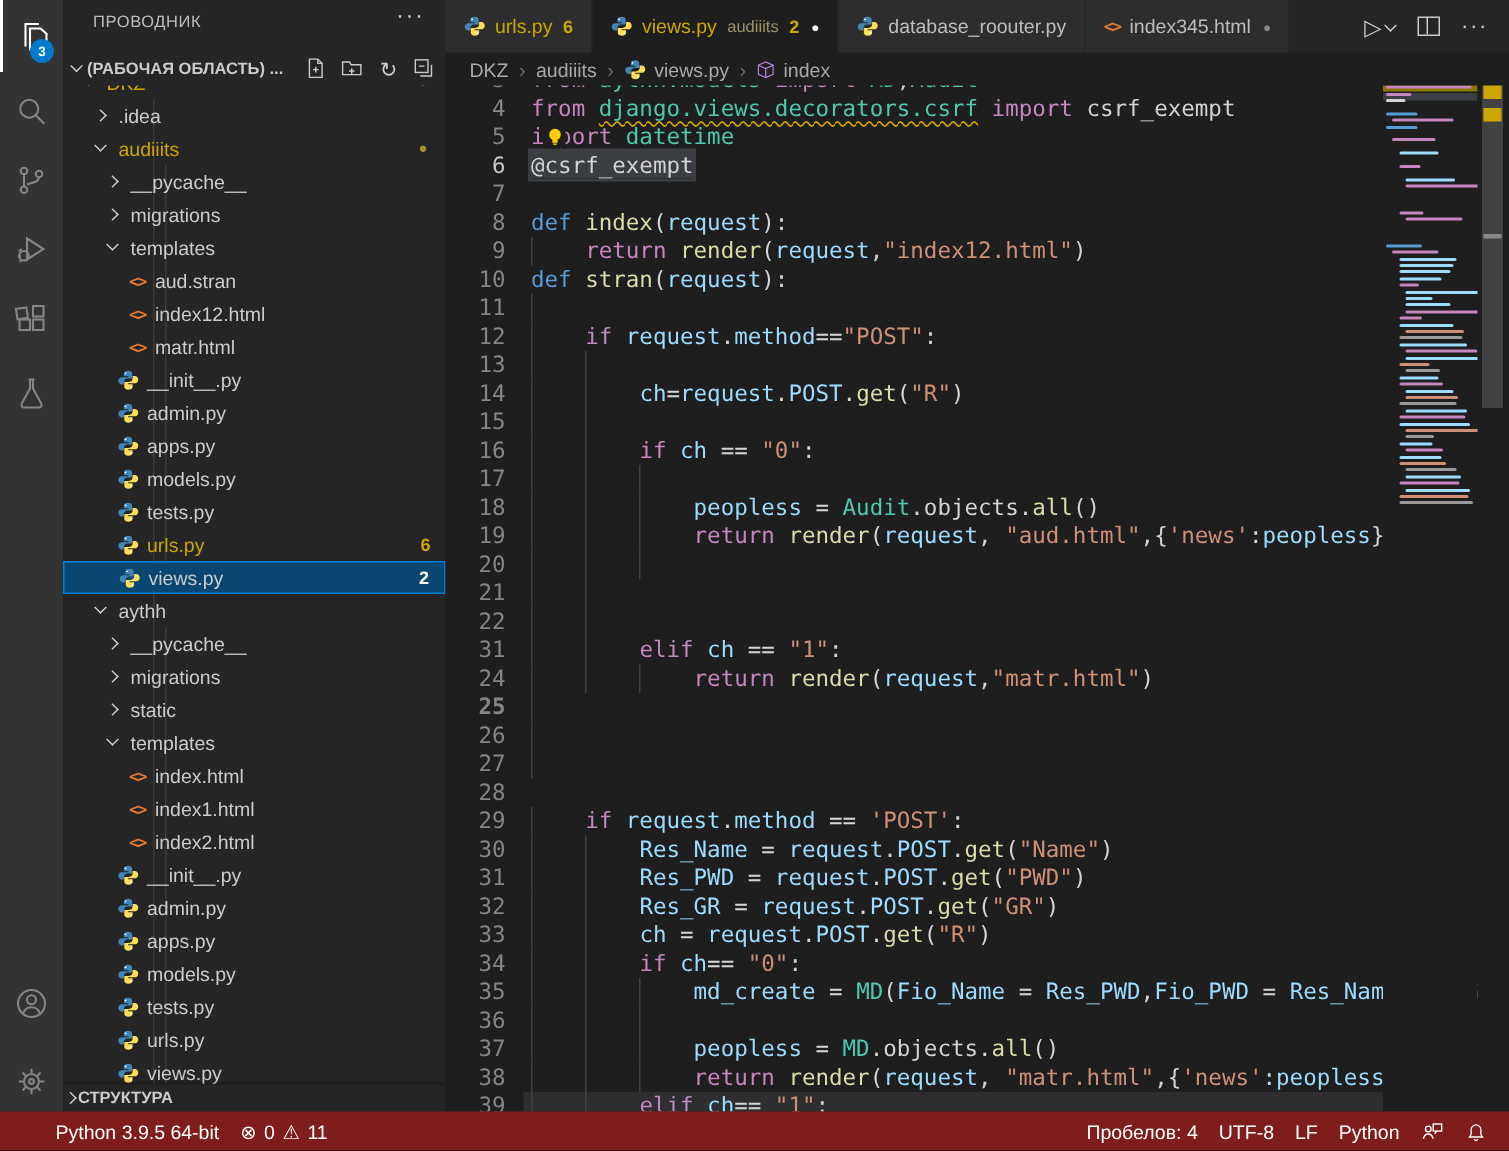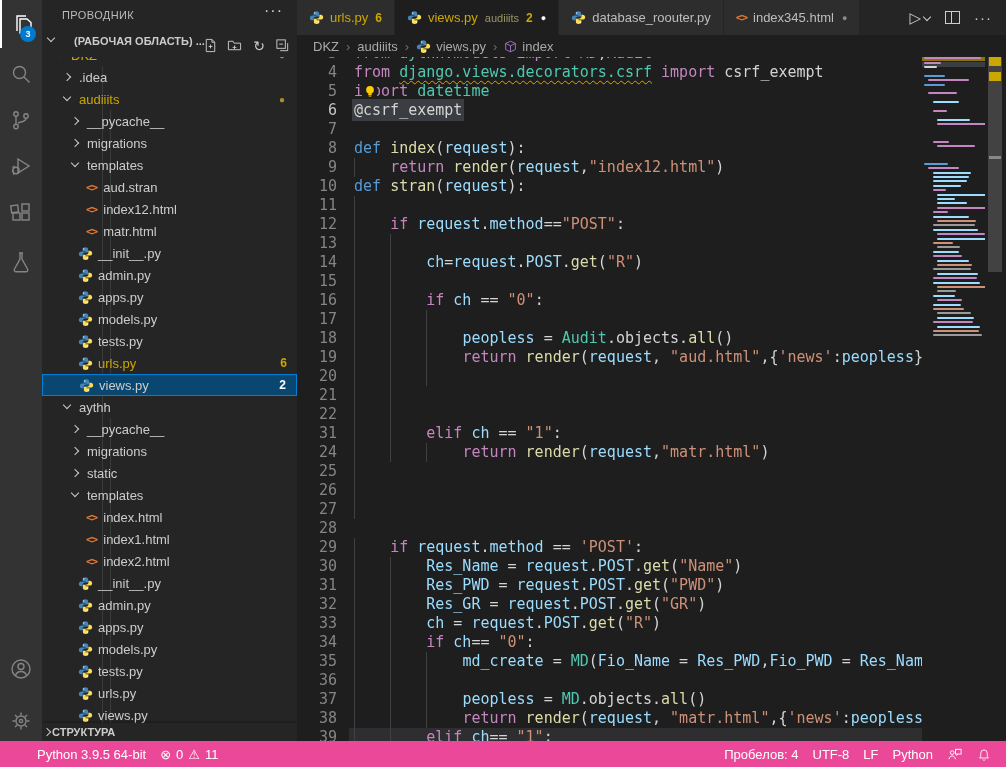--- a/index.html
+++ b/index.html
@@ -15,21 +15,21 @@
   .act-item.active svg{stroke:#ffffff;}
   .act-item svg{stroke:#858585;fill:none;stroke-width:1.4;}
   #explorer-badge{position:absolute;left:20px;top:26px;width:16px;height:16px;border-radius:50%;
      background:#007acc;color:#fff;font-size:9px;font-weight:bold;display:flex;align-items:center;justify-content:center;}
 
   
   #sidebar{left:42px;top:0;width:255px;height:741px;background:#252526;overflow:hidden;}
   #sidebar-title{position:absolute;left:20px;top:9px;font-size:11px;color:#bbbbbb;letter-spacing:.4px;}
   #sidebar-more{position:absolute;right:14px;top:2px;font-size:16px;color:#cccccc;cursor:pointer;letter-spacing:1px;}
   #section-header{position:absolute;left:0;top:35px;width:255px;height:22px;background:#252526;z-index:4;
-     display:flex;font-size:11px;font-weight:bold;color:#cccccc;gap:16px;}
+     display:flex;align-items:center;font-size:11px;font-weight:bold;color:#cccccc;}
   #section-header .chev{margin:0 2px 0 4px;}
   #section-actions{position:absolute;right:6px;top:38px;display:flex;gap:8px;z-index:5;}
   #section-actions .sic{width:16px;height:16px;cursor:pointer;color:#cccccc;font-size:14px;line-height:16px;text-align:center;}
   #tree{position:absolute;left:0;top:44px;width:255px;height:679px;z-index:1;}
   .guide{position:absolute;width:1px;background:#3a3a3a;}
   .trow{position:absolute;left:0;width:255px;height:22px;display:flex;align-items:center;font-size:13px;cursor:pointer;box-sizing:border-box;}
   .trow.sel{background:#094771;border:1px solid #007fd4;}
   .trow .lbl{white-space:nowrap;}
   .trow .lbl.warn{color:#cca700;}
   .trow .badge{position:absolute;right:10px;font-size:12px;color:#cca700;font-weight:bold;}
@@ -84,21 +84,21 @@
 
   
   #minimap{position:absolute;left:625px;top:35px;width:63px;height:706px;background:#1e1e1e;z-index:2;}
   .mbar{position:absolute;height:2px;border-radius:1px;}
   .mrow{position:absolute;left:0;width:63px;}
   #ruler{position:absolute;left:688px;top:35px;width:21px;height:706px;background:#1e1e1e;z-index:2;}
   #sb-thumb{position:absolute;left:3px;top:5px;width:14px;height:232px;background:rgba(121,121,121,.4);cursor:grab;}
   .rmark{position:absolute;left:4px;width:12px;}
 
   
-  #statusbar{left:0;top:741px;width:1006px;height:26px;background:#ec4899;color:#ffffff;display:flex;align-items:center;
+  #statusbar{left:0;top:741px;width:1006px;height:26px;background:#7f1d1d;color:#ffffff;display:flex;align-items:center;
      font-size:13px;z-index:6;}
   .sitem{display:flex;align-items:center;gap:5px;padding:0 7px;height:26px;cursor:pointer;white-space:nowrap;}
   #sb-left{display:flex;align-items:center;margin-left:30px;}
   #sb-right{display:flex;align-items:center;margin-left:auto;margin-right:8px;}
   .sglyph{font-size:13px;}
 </style>
 </head>
 <body>
 
 <div id="app">
@@ -478,21 +478,21 @@
         <div class="lnum" style="top: 367px;">20</div>
         <div class="cline" style="top: 367px;"><span class="cguide" style="left: 5px;"></span><span class="cguide" style="left: 41px;"></span><span class="cguide" style="left: 77px;"></span><span class="ctext"></span></div>
         <div class="lnum" style="top: 386px;">21</div>
         <div class="cline" style="top: 386px;"><span class="cguide" style="left: 5px;"></span><span class="cguide" style="left: 41px;"></span><span class="ctext"></span></div>
         <div class="lnum" style="top: 405px;">22</div>
         <div class="cline" style="top: 405px;"><span class="cguide" style="left: 5px;"></span><span class="cguide" style="left: 41px;"></span><span class="ctext"></span></div>
         <div class="lnum" style="top: 424px;">31</div>
         <div class="cline" style="top: 424px;"><span class="cguide" style="left: 5px;"></span><span class="cguide" style="left: 41px;"></span><span class="ctext"><span class="tk-w">        </span><span class="tk-k">elif </span><span class="tk-v">ch</span><span class="tk-w"> == </span><span class="tk-s">"1"</span><span class="tk-w">:</span></span></div>
         <div class="lnum" style="top: 443px;">24</div>
         <div class="cline" style="top: 443px;"><span class="cguide" style="left: 5px;"></span><span class="cguide" style="left: 41px;"></span><span class="cguide" style="left: 77px;"></span><span class="ctext"><span class="tk-w">            </span><span class="tk-k">return </span><span class="tk-f">render</span><span class="tk-w">(</span><span class="tk-v">request</span><span class="tk-w">,</span><span class="tk-s">"matr.html"</span><span class="tk-w">)</span></span></div>
-        <div class="lnum" style="top: 462px;">25</div>
+        <div class="lnum" style="top: 462px; font-weight: bold;">25</div>
         <div class="cline" style="top: 462px;"><span class="cguide" style="left: 5px;"></span><span class="ctext"></span></div>
         <div class="lnum" style="top: 481px;">26</div>
         <div class="cline" style="top: 481px;"><span class="cguide" style="left: 5px;"></span><span class="ctext"></span></div>
         <div class="lnum" style="top: 500px;">27</div>
         <div class="cline" style="top: 500px;"><span class="cguide" style="left: 5px;"></span><span class="ctext"></span></div>
         <div class="lnum" style="top: 519px;">28</div>
         <div class="lnum" style="top: 538px;">29</div>
         <div class="cline" style="top: 538px;"><span class="cguide" style="left: 5px;"></span><span class="ctext"><span class="tk-w">    </span><span class="tk-k">if </span><span class="tk-v">request</span><span class="tk-w">.</span><span class="tk-v">method</span><span class="tk-w"> == </span><span class="tk-s">'POST'</span><span class="tk-w">:</span></span></div>
         <div class="lnum" style="top: 557px;">30</div>
         <div class="cline" style="top: 557px;"><span class="cguide" style="left: 5px;"></span><span class="cguide" style="left: 41px;"></span><span class="ctext"><span class="tk-w">        </span><span class="tk-v">Res_Name</span><span class="tk-w"> = </span><span class="tk-v">request</span><span class="tk-w">.</span><span class="tk-v">POST</span><span class="tk-w">.</span><span class="tk-f">get</span><span class="tk-w">(</span><span class="tk-s">"Name"</span><span class="tk-w">)</span></span></div>

